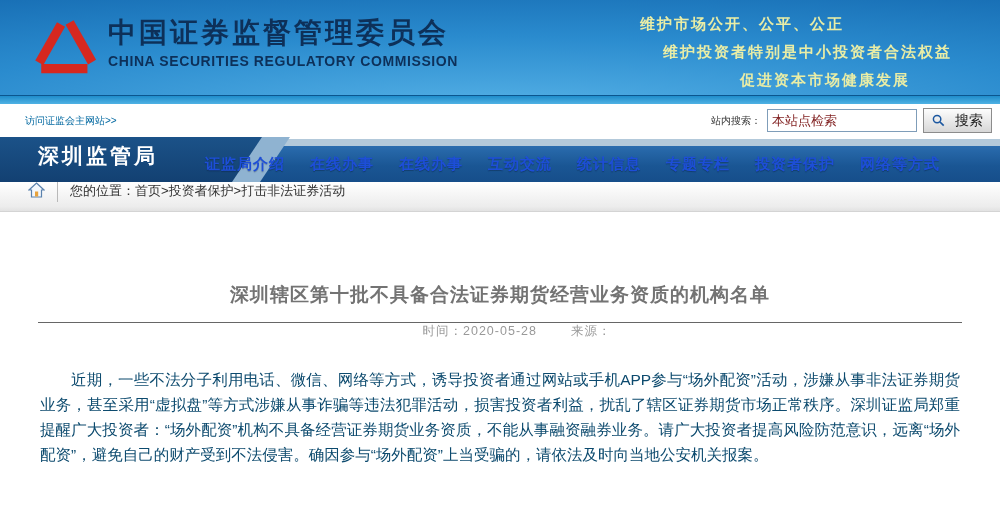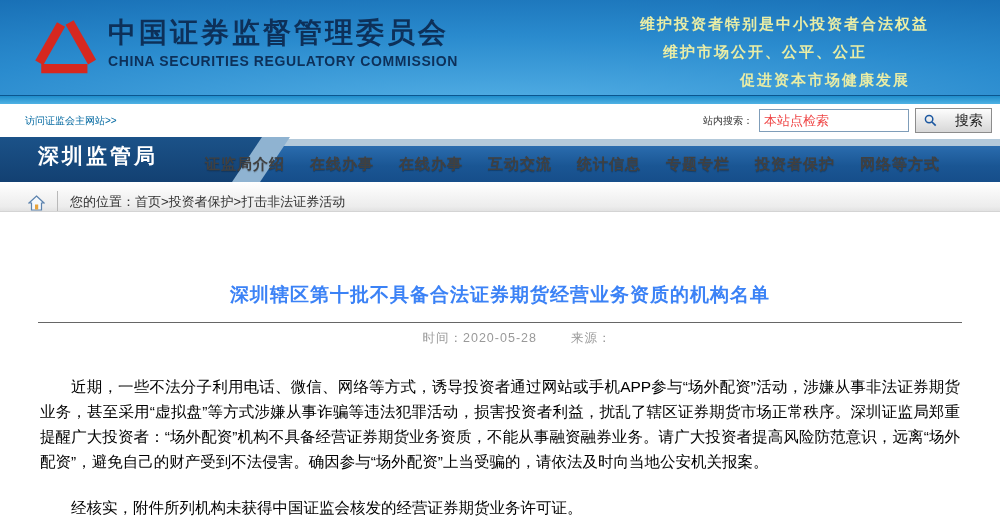--- a/index.html
+++ b/index.html
@@ -21,71 +21,71 @@
   .slogans div { line-height:28px; white-space:nowrap; }
   .slogans div:nth-child(2){ margin-left:23px; }
   .slogans div:nth-child(3){ margin-left:100px;font-family:Liberation Serif, serif; }
   
   .stripe { height:9px; border-top:1px solid #0b568f; background:linear-gradient(180deg,#1f8ccb,#4fb2e4); }
   
   .utilbar { height:33px; background:#ffffff; display:flex; align-items:center; position:relative; }
   .mainsite { font-size:10px; color:#0369a1; margin-left:25px; cursor:pointer; }
   .searchbox { position:absolute; right:8px; top:0; height:33px; display:flex; align-items:center; gap:6px; }
   .search-label { font-size:10px; color:#333; }
-  .search-input { width:150px; height:23px; border:1px solid #7f9db9; font-size:13px; color:#ef4444; padding:0 4px; font-family:inherit; }
-  .search-btn { height:25px; padding:0 8px; display:flex; align-items:center; gap:18px;
+  .search-input { width:150px; height:23px; border:1px solid #7f9db9; font-size:13px; color:#7f1d1d; padding:0 4px; font-family:inherit; }
+  .search-btn { height:25px; padding:0 8px; display:flex; align-items:center; gap:10px;
     background:linear-gradient(180deg,#fdfdfd,#d7d7d7); border:1px solid #8c8c8c; font-size:14px; color:#222; cursor:pointer; font-family:inherit; }
   
   .navwrap { height:45px; position:relative; background:#ffffff; }
   .nav-topstripe { position:absolute; left:190px; right:0; top:2px; height:7px; background:#b3c9da; }
   .nav-bluebar { position:absolute; left:0; right:0; top:9px; height:36px; background:linear-gradient(180deg,#2a6cae 0%,#1a5694 55%,#164e8a 100%); }
   .tab-accent { position:absolute; left:0; top:0; width:290px; height:45px; background:#8fb3d1;
     clip-path:polygon(0 0,290px 0,260px 45px,0 45px); }
   .bureau-tab { position:absolute; left:0; top:0; width:262px; height:60px;
     background:linear-gradient(180deg,#1b5288 0%,#123f70 80%, #9cbcd4 80.5%, #9cbcd4 100%);
     clip-path:polygon(0 0,262px 0,232px 45px,0 45px);
     color:#ffffff; font-size:21px; font-weight:bold; letter-spacing:3px; line-height:38px; padding-left:38px; cursor:pointer; }
   .nav-items { position:absolute; left:205px; right:60px; top:9px; height:36px; display:flex; align-items:center; justify-content:space-between; }
-  .nav-item { color:#404040; font-size:15px; font-weight:bold; letter-spacing:1px; white-space:nowrap; cursor:pointer; text-shadow:0 1px 1px rgba(0,0,0,0.25); }
+  .nav-item { color:#1d4ed8; font-size:15px; font-weight:bold; letter-spacing:1px; white-space:nowrap; cursor:pointer; text-shadow:0 1px 1px rgba(0,0,0,0.25); }
   
-  .breadcrumb { height:30px; background:linear-gradient(180deg,#ffffff 0%,#ececec 85%,#e2e2e2 100%); border-bottom:1px solid #d4d4d4; display:flex; align-items:flex-end; }
+  .breadcrumb { height:30px; background:linear-gradient(180deg,#ffffff 0%,#ececec 85%,#e2e2e2 100%); border-bottom:1px solid #d4d4d4; display:flex; align-items:flex-start; }
   .home-ico { margin-left:28px; display:flex; align-items:center; cursor:pointer; }
   .bc-sep { width:1px; height:20px; background:#b9b9b9; margin:0 12px; }
   .bc-text { font-size:13px; color:#333; }
   .bc-path { cursor:pointer; }
   
   .content { background:#ffffff; }
-  .art-title { margin-top:70px; text-align:center; color:#3b82f6; font-size:19px; font-weight:bold; letter-spacing:1px; }
+  .art-title { margin-top:70px; text-align:center; color:#737373; font-size:19px; font-weight:bold; letter-spacing:1px; }
   .art-divider { margin:14px 38px 0 38px; border:none; border-top:1px solid #666; height:0; }
-  .art-meta { margin-top:7px; text-align:center; font-size:12.5px; color:#999; letter-spacing:1px;padding-left:34px; }
+  .art-meta { text-align:center; font-size:12.5px; color:#999; letter-spacing:1px;padding-left:34px; }
   .art-meta .gap { display:inline-block; width:34px; }
   .art-body { margin:27px 40px 0 40px; }
-  .art-body p { font-size:15.5px; color:#000000; line-height:25px; text-indent:2em; text-align:justify; }
+  .art-body p { font-size:15.5px; color:#0c4a6e; line-height:25px; text-indent:2em; text-align:justify; }
   .art-body p + p { margin-top:21px; }
 </style>
 </head>
 <body>
 
 <div class="header">
   <div class="logo">
     <svg width="66" height="62" viewBox="0 0 100 92">
       <g stroke="#d6281f" stroke-width="14" fill="none">
         <path d="M57 15 L91 75"></path>
         <path d="M84 85 L14 85"></path>
         <path d="M11 76 L44 18"></path>
       </g>
     </svg>
   </div>
   <div class="brand">
     <div class="cn">中国证券监督管理委员会</div>
     <div class="en">CHINA SECURITIES REGULATORY COMMISSION</div>
   </div>
   <div class="slogans">
+    <div>维护市场公开、公平、公正</div>
     <div>维护投资者特别是中小投资者合法权益</div>
-    <div>维护市场公开、公平、公正</div>
     <div>促进资本市场健康发展</div>
   </div>
 </div>
 
 <div class="stripe"></div>
 
 <div class="utilbar">
   <span class="mainsite">访问证监会主网站&gt;&gt;</span>
   <div class="searchbox">
     <span class="search-label">站内搜索：</span>
@@ -133,15 +133,14 @@
 </div>
 
 <div class="content">
   <div class="art-title">深圳辖区第十批不具备合法证券期货经营业务资质的机构名单</div>
   <hr class="art-divider">
   <div class="art-meta">
     <span>时间：</span><span>2020-05-28</span><span class="gap"></span><span>来源：</span>
   </div>
   <div class="art-body">
     <p>近期，一些不法分子利用电话、微信、网络等方式，诱导投资者通过网站或手机APP参与“场外配资”活动，涉嫌从事非法证券期货业务，甚至采用“虚拟盘”等方式涉嫌从事诈骗等违法犯罪活动，损害投资者利益，扰乱了辖区证券期货市场正常秩序。深圳证监局郑重提醒广大投资者：“场外配资”机构不具备经营证券期货业务资质，不能从事融资融券业务。请广大投资者提高风险防范意识，远离“场外配资”，避免自己的财产受到不法侵害。确因参与“场外配资”上当受骗的，请依法及时向当地公安机关报案。</p>
-    <p>经核实，附件所列机构未获得中国证监会核发的经营证券期货业务许可证。</p>
   </div>
 </div>
 
 </body></html>

